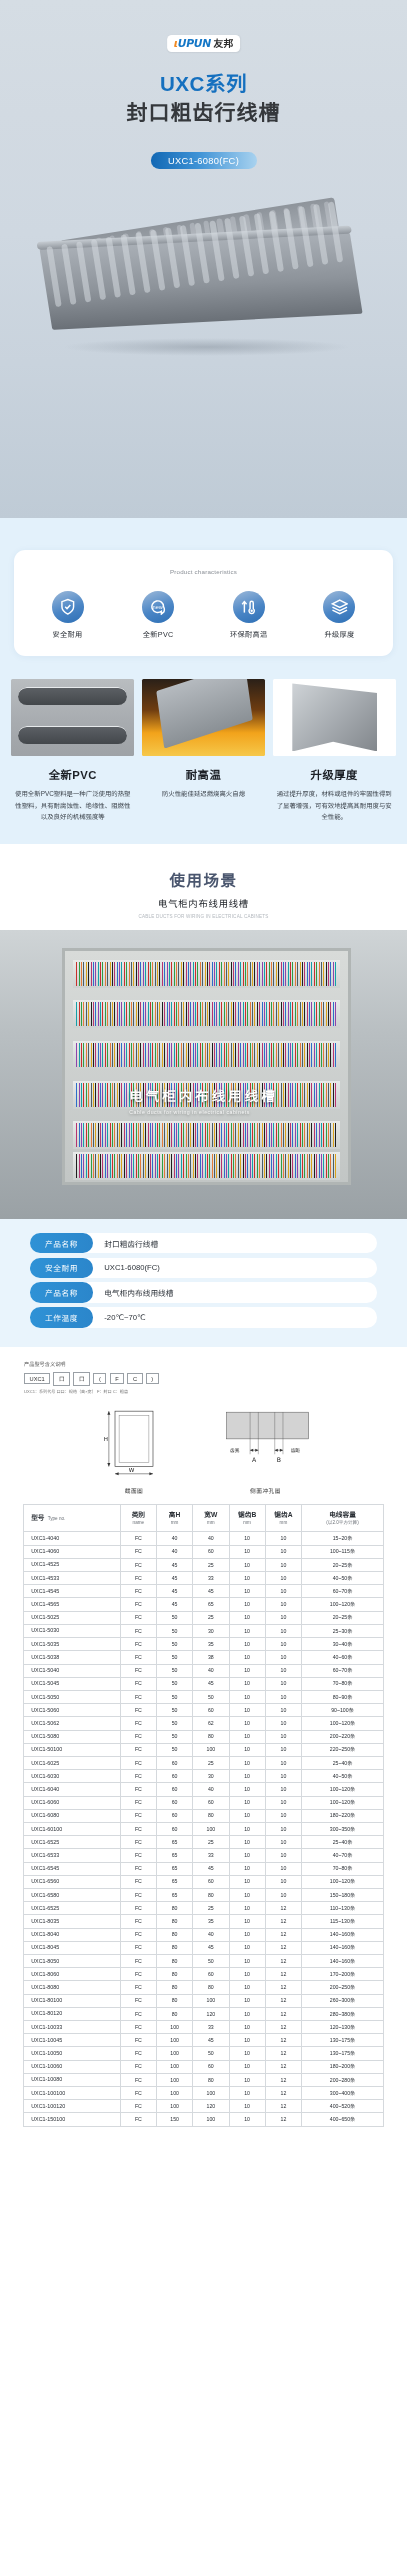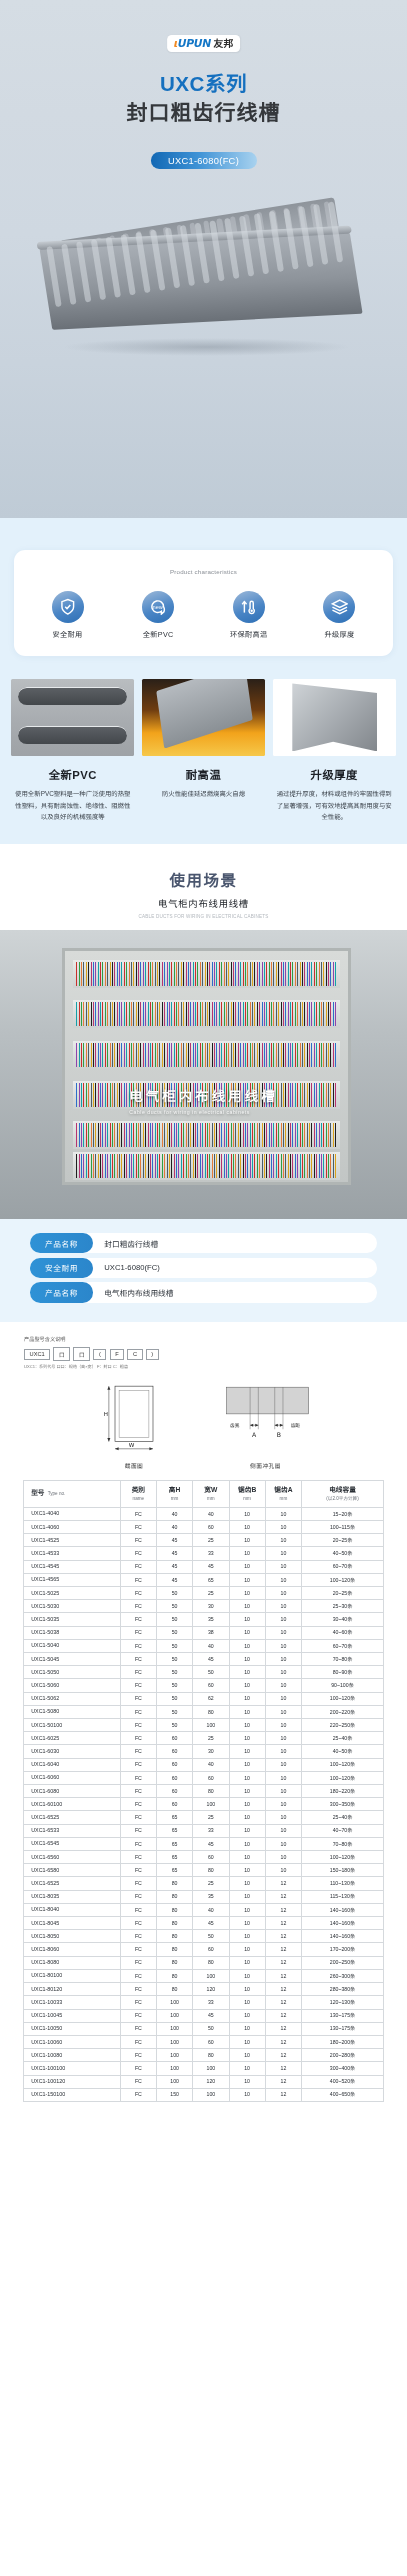--- a/index.html
+++ b/index.html
@@ -1069,20 +1069,24 @@
       <div class="spec-key">产品名称</div>
       <div class="spec-val">封口粗齿行线槽</div>
     </div>
     <div class="spec-row">
       <div class="spec-key">安全耐用</div>
       <div class="spec-val">UXC1-6080(FC)</div>
     </div>
     <div class="spec-row">
       <div class="spec-key">产品名称</div>
       <div class="spec-val">电气柜内布线用线槽</div>
+    </div>
+    <div class="spec-row">
+      <div class="spec-key">工作温度</div>
+      <div class="spec-val">-20℃~70℃</div>
     </div>
   </section>
 
   <section class="table-band">
     <div class="tb-note">产品型号含义说明</div>
     <div class="code-box">
       <span class="cell">UXC1</span>
       <span class="cell">口</span>
       <span class="cell">口</span>
       <span class="cell">(</span>

